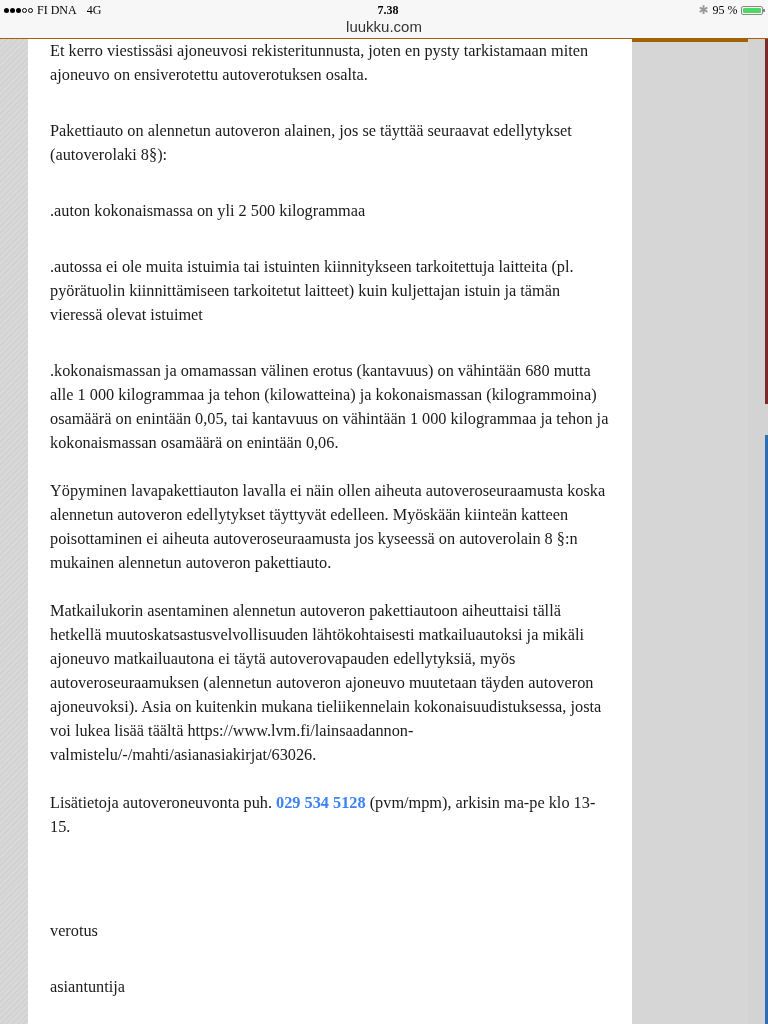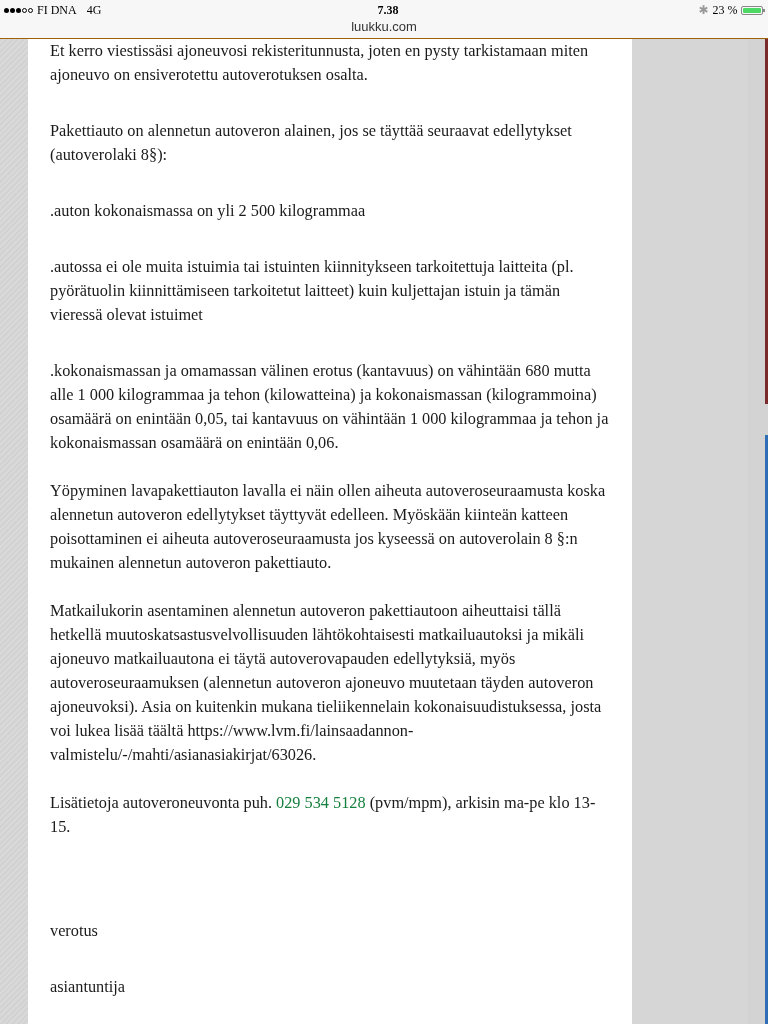--- a/index.html
+++ b/index.html
@@ -21,60 +21,60 @@
   .carrier { margin-right: 10px; }
   .status-time { position: absolute; left: 0; right: 0; top: 3px; text-align: center; font-weight: bold; }
   .status-right { position: absolute; right: 4px; top: 3px; display: flex; align-items: center; gap: 4px; }
   .bt-icon { color: #999; font-size: 12px; }
   .battery { width: 22px; height: 9px; border: 1px solid #888; border-radius: 2px; position: relative; box-sizing: border-box; }
   .battery .fill { position: absolute; left: 1px; top: 1px; bottom: 1px; width: 18px; background: #4cd964; border-radius: 1px; }
   .battery::after { content: ""; position: absolute; right: -3px; top: 2px; width: 2px; height: 3px; background: #888; }
   .charge-icon { font-size: 10px; }
   .url-bar {
     position: absolute; left: 0; top: 20px; width: 768px; height: 18px;
-    background: #f7f7f7; border-bottom: 1px solid #a16207;
-    text-align: center; font-family: "Liberation Sans", sans-serif; font-size: 13px; color: #333; line-height: 14px;
+    background: #f7f7f7; border-bottom: 4px solid #a16207;
+    text-align: center; font-family: "Liberation Sans", sans-serif; font-size: 15px; color: #333; line-height: 14px;
   }
   .gutter-left {
     position: absolute; left: 0; top: 39px; width: 28px; height: 985px;
     background: repeating-linear-gradient(135deg, #d2d2d2 0 2px, #d9d9d9 2px 4px);
   }
   .gutter-right {
     position: absolute; left: 748px; top: 39px; width: 20px; height: 985px; background: #d3d3d3;
   }
   .accent-strip-top { position: absolute; left: 765px; top: 39px; width: 3px; height: 365px; background: #7a2a2a; }
   .accent-strip-bottom { position: absolute; left: 765px; top: 435px; width: 3px; height: 589px; background: #2f6db5; }
   .content {
     position: absolute; left: 28px; top: 39px; width: 604px; height: 985px;
     background: #fff; box-sizing: border-box; padding: 0 22px 0 22px;
     font-size: 16.3px; line-height: 24px; color: #1a1a1a;
   }
   .content p { margin: 0 0 24px 0; }
   .content .line { display: block; margin-top: 32px; }
-  .red { color: #15803d; }
+  .red { color: #3b82f6; font-weight: bold; }
 </style>
 </head>
 <body>
 
 <div class="status-bar">
   <div class="status-left">
     <span class="signal">
       <span class="on"></span>
         <span class="on"></span>
         <span class="on"></span>
         <span class="off"></span>
         <span class="off"></span>
     </span>
     <span class="carrier">FI DNA</span>
     <span>4G</span>
   </div>
   <div class="status-time">7.38</div>
   <div class="status-right">
     <span class="bt-icon">✱</span>
-    <span>23 %</span>
+    <span>95 %</span>
     <span class="battery">
         <span class="fill"></span>
       </span>
     <span class="charge-icon">ϟ</span>
   </div>
 </div>
 
 <div class="url-bar">
   <span>luukku.com</span>
 </div>

